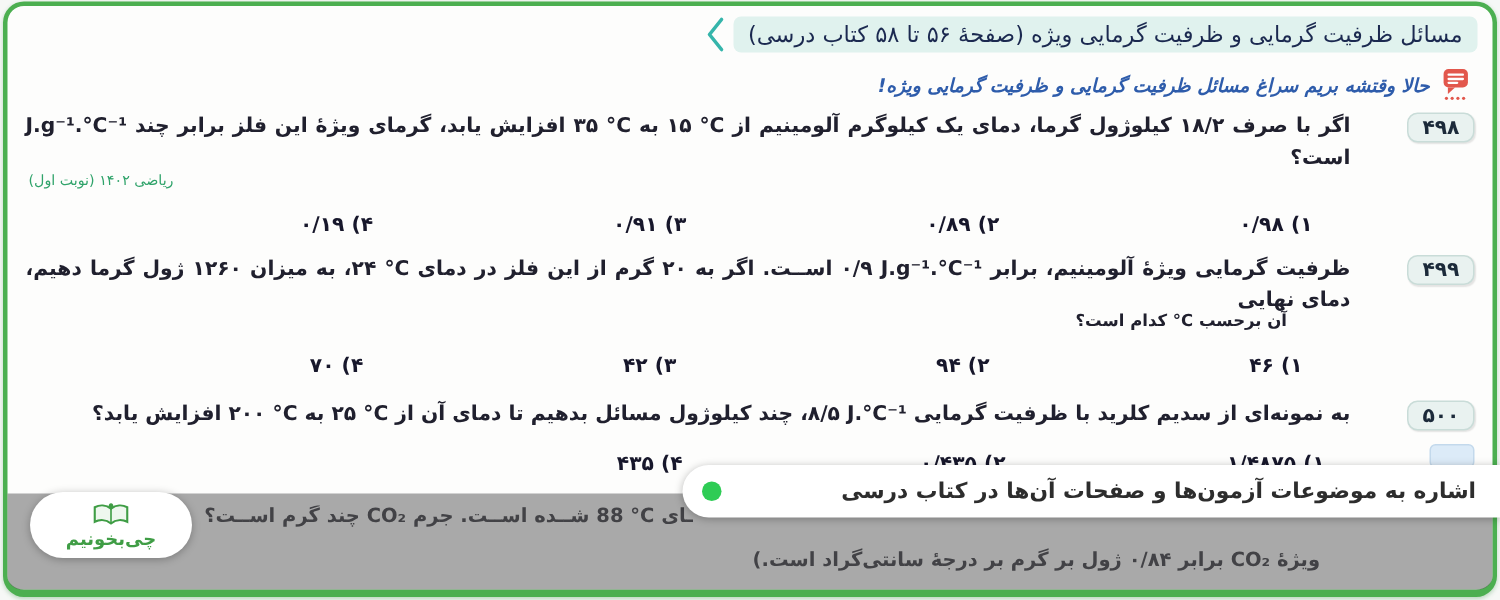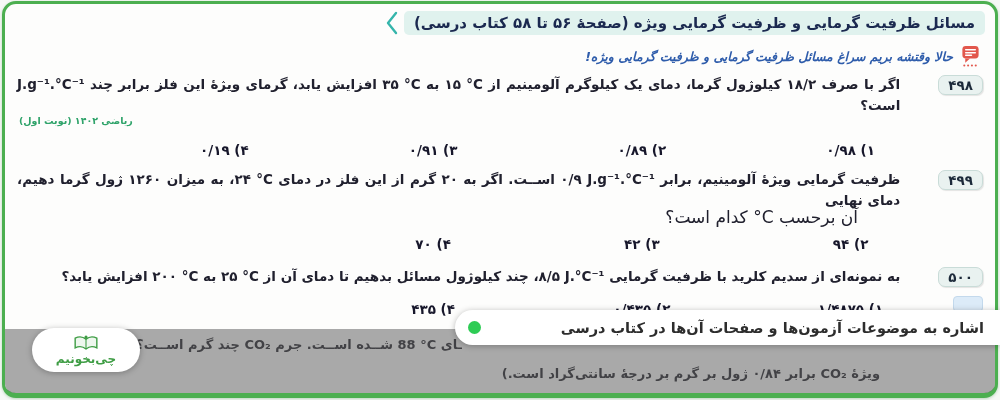--- a/index.html
+++ b/index.html
@@ -16,21 +16,21 @@
     border: 3px solid #4caf50;
     border-bottom-width: 5px;
     border-radius: 14px;
     box-shadow: 0 1px 3px rgba(70,150,80,.35);
   }
   .row { position: absolute; }
   
   .title-row { top: 6px; right: 10px; display: flex; direction: rtl; align-items: center; gap: 5px; }
   .title {
     background: #e0f2ee; color: #1b2950;
-    font-size: 15px; font-weight: bold;
+    font-size: 15px; font-weight: normal;
     padding: 3px 10px; border-radius: 5px;
     white-space: nowrap;
   }
   .chevron { display: inline-flex; align-items: center; }
   
   .note-row { top: 40px; right: 14px; display: flex; direction: rtl; align-items: center; gap: 7px; }
   .note { color: #2e5cab; font-size: 12.5px; font-style: italic; font-weight: 600; white-space: nowrap; }
   
   .q { display: flex; direction: rtl; gap: 10px; align-items: flex-start; left: 12px; right: 12px; }
   .badge {
@@ -39,22 +39,22 @@
     border-radius: 7px; padding: 1px 9px;
     font-size: 13.5px; font-weight: bold; color: #1c2a3a;
     box-shadow: 1px 1px 1px rgba(0,0,0,.10);
     margin-top: 1px;
     margin-left: 28px;
   }
   .qtext {
     flex: 1; direction: rtl; text-align: justify;
     font-size: 13.5px; font-weight: 600; color: #20202e; line-height: 1.55;
   }
-  .qline2 { direction: rtl; text-align: right; font-size: 17px; font-weight: 400; color: #20202e; }
-  .source { color: #2fa36a; font-size: 9.5px; font-weight: 700; direction: rtl; white-space: nowrap; }
+  .qline2 { direction: rtl; text-align: right; font-size: 11px; font-weight: 700; color: #20202e; }
+  .source { color: #2fa36a; font-size: 9.5px; font-weight: 400; direction: rtl; white-space: nowrap; }
   
   .opts {
     left: 115px; right: 40px;
     display: grid; grid-template-columns: repeat(4, 1fr); direction: rtl;
     font-size: 13.5px; font-weight: bold; color: #17172b; text-align: center;
   }
   .opt { direction: rtl; white-space: nowrap; }
   
   .bottom { position: absolute; left: 0; right: 0; bottom: 0; height: 64px; }
   .under1 {
@@ -81,21 +81,21 @@
     position: absolute; top: 310px; left: 455px; right: 0; height: 35px;
     background: #ffffff; border-radius: 18px 0 0 18px;
     display: flex; direction: rtl; align-items: center; justify-content: space-between;
     padding: 0 16px 0 13px;
     box-shadow: 0 1px 6px rgba(0,0,0,.28);
     z-index: 6;
   }
   .tooltip-text { font-size: 14.5px; font-weight: bold; color: #2d2d2d; white-space: nowrap; }
   .dot { width: 13px; height: 13px; border-radius: 50%; background: #2ecc55; flex: none; }
   .logo-pill {
-    position: absolute; top: 328px; left: 32px; width: 108px; height: 44px;
+    position: absolute; top: 328px; left: 20px; width: 108px; height: 44px;
     background: #ffffff; border-radius: 22px;
     display: flex; flex-direction: column; align-items: center; justify-content: center;
     box-shadow: 0 1px 6px rgba(0,0,0,.28);
     z-index: 6;
   }
   .logo-text { color: #3f9d45; font-size: 12px; font-weight: bold; margin-top: -3px; }
 </style>
 </head>
 <body>
 
@@ -139,20 +139,21 @@
       <div class="opt">۳) ۰/۹۱</div>
       <div class="opt">۴) ۰/۱۹</div>
     </div>
 
     <div class="row q" style="top:165px">
       <span class="badge">۴۹۹</span>
       <div class="qtext"><span dir="rtl">ظرفیت گرمایی ویژهٔ آلومینیم، برابر </span><span dir="ltr">۰/۹ J.g⁻¹.°C⁻¹</span><span dir="rtl"> اســت. اگر به </span><span dir="ltr">۲۰</span><span dir="rtl"> گرم از این فلز در دمای </span><span dir="ltr">۲۴ °C</span><span dir="rtl">، به میزان </span><span dir="ltr">۱۲۶۰</span><span dir="rtl"> ژول گرما دهیم، دمای نهایی</span></div>
     </div>
     <div class="row qline2" style="top:203px; right:137px"><span dir="rtl">آن برحسب </span><span dir="ltr">°C</span><span dir="rtl"> کدام است؟</span></div>
     <div class="row opts" style="top:232px">
+      <div class="opt">۱) ۴۶</div>
       <div class="opt">۲) ۹۴</div>
       <div class="opt">۳) ۴۲</div>
       <div class="opt">۴) ۷۰</div>
     </div>
 
     <div class="row q" style="top:262px">
       <span class="badge">۵۰۰</span>
       <div class="qtext"><span dir="rtl">به نمونه‌ای از سدیم کلرید با ظرفیت گرمایی </span><span dir="ltr">۸/۵ J.°C⁻¹</span><span dir="rtl">، چند کیلوژول مسائل بدهیم تا دمای آن از </span><span dir="ltr">۲۵ °C</span><span dir="rtl"> به </span><span dir="ltr">۲۰۰ °C</span><span dir="rtl"> افزایش یابد؟</span></div>
     </div>
     <div class="row opts" style="top:297px">

